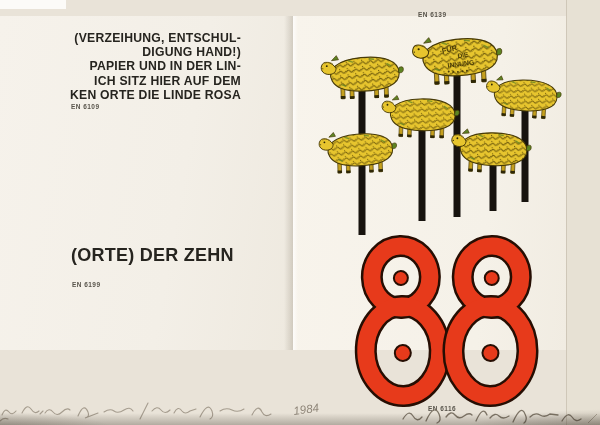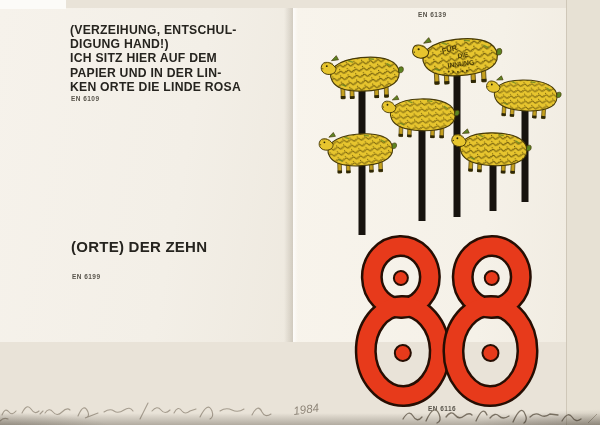--- a/index.html
+++ b/index.html
@@ -2,21 +2,21 @@
 <html><head>
 <meta charset="utf-8">
 <style>
   html,body{margin:0;padding:0;}
   body{
     width:600px;height:425px;position:relative;overflow:hidden;
     background:#e9e3d8;
     font-family:"Liberation Sans", sans-serif;
   }
   .scene{position:absolute;inset:0;}
-  .card{position:absolute;top:8px;height:334px;}
+  .card{position:absolute;top:16px;height:334px;text-align:right;}
   .card-left{
     left:0;width:293px;
     background:linear-gradient(100deg,#f6f2eb 0%,#f3efe7 60%,#eee9df 100%);
   }
   .card-left::after{
     content:"";position:absolute;right:0;top:0;width:9px;height:100%;
     background:linear-gradient(to right,rgba(0,0,0,0),rgba(88,76,56,.20));
   }
   .card-right{
     left:293px;width:273px;
@@ -40,21 +40,21 @@
   .smudge-bl{
     position:absolute;left:-12px;bottom:-6px;width:130px;height:20px;
     background:radial-gradient(ellipse at left bottom,rgba(72,64,52,.38),rgba(72,64,52,0) 70%);
   }
   .smudge-br{
     position:absolute;right:-10px;bottom:-6px;width:150px;height:22px;
     background:radial-gradient(ellipse at right bottom,rgba(60,50,40,.40),rgba(60,50,40,0) 70%);
   }
   .poem{position:absolute;color:#26241f;font-weight:bold;white-space:nowrap;}
   .poem-top{left:70px;top:15px;font-size:12.2px;line-height:14.2px;letter-spacing:.25px;}
-  .poem-mid{left:71px;top:231px;font-size:15px;line-height:16.5px;letter-spacing:.25px;}
+  .poem-mid{left:71px;top:231px;font-size:18px;line-height:16.5px;letter-spacing:.25px;}
   .cat{
     position:absolute;font-size:6.5px;font-weight:bold;color:#57534a;
     letter-spacing:.45px;white-space:nowrap;
   }
   .cat-6109{left:71px;top:87px;}
   .cat-6199{left:72px;top:265px;}
   .cat-6139{left:418px;top:11px;}
   .cat-6116{left:428px;top:405px;}
   .sheep-art{position:absolute;left:295px;top:25px;width:270px;height:210px;}
   .eights{position:absolute;left:348px;top:234px;width:198px;height:174px;}
@@ -67,22 +67,22 @@
 </style>
 </head>
 <body>
 
 <div class="scene">
 
   <div class="card card-left">
     <div class="poem poem-top">
       <div>(VERZEIHUNG, ENTSCHUL-</div>
       <div>DIGUNG HAND!)</div>
+      <div>PAPIER UND IN DER LIN-</div>
       <div>ICH SITZ HIER AUF DEM</div>
-      <div>PAPIER UND IN DER LIN-</div>
       <div>KEN ORTE DIE LINDE ROSA</div>
     </div>
     <div class="cat cat-6109">EN 6109</div>
 
     <div class="poem poem-mid">
       <div>(ORTE) DER ZEHN</div>
     </div>
     <div class="cat cat-6199">EN 6199</div>
   </div>
 

